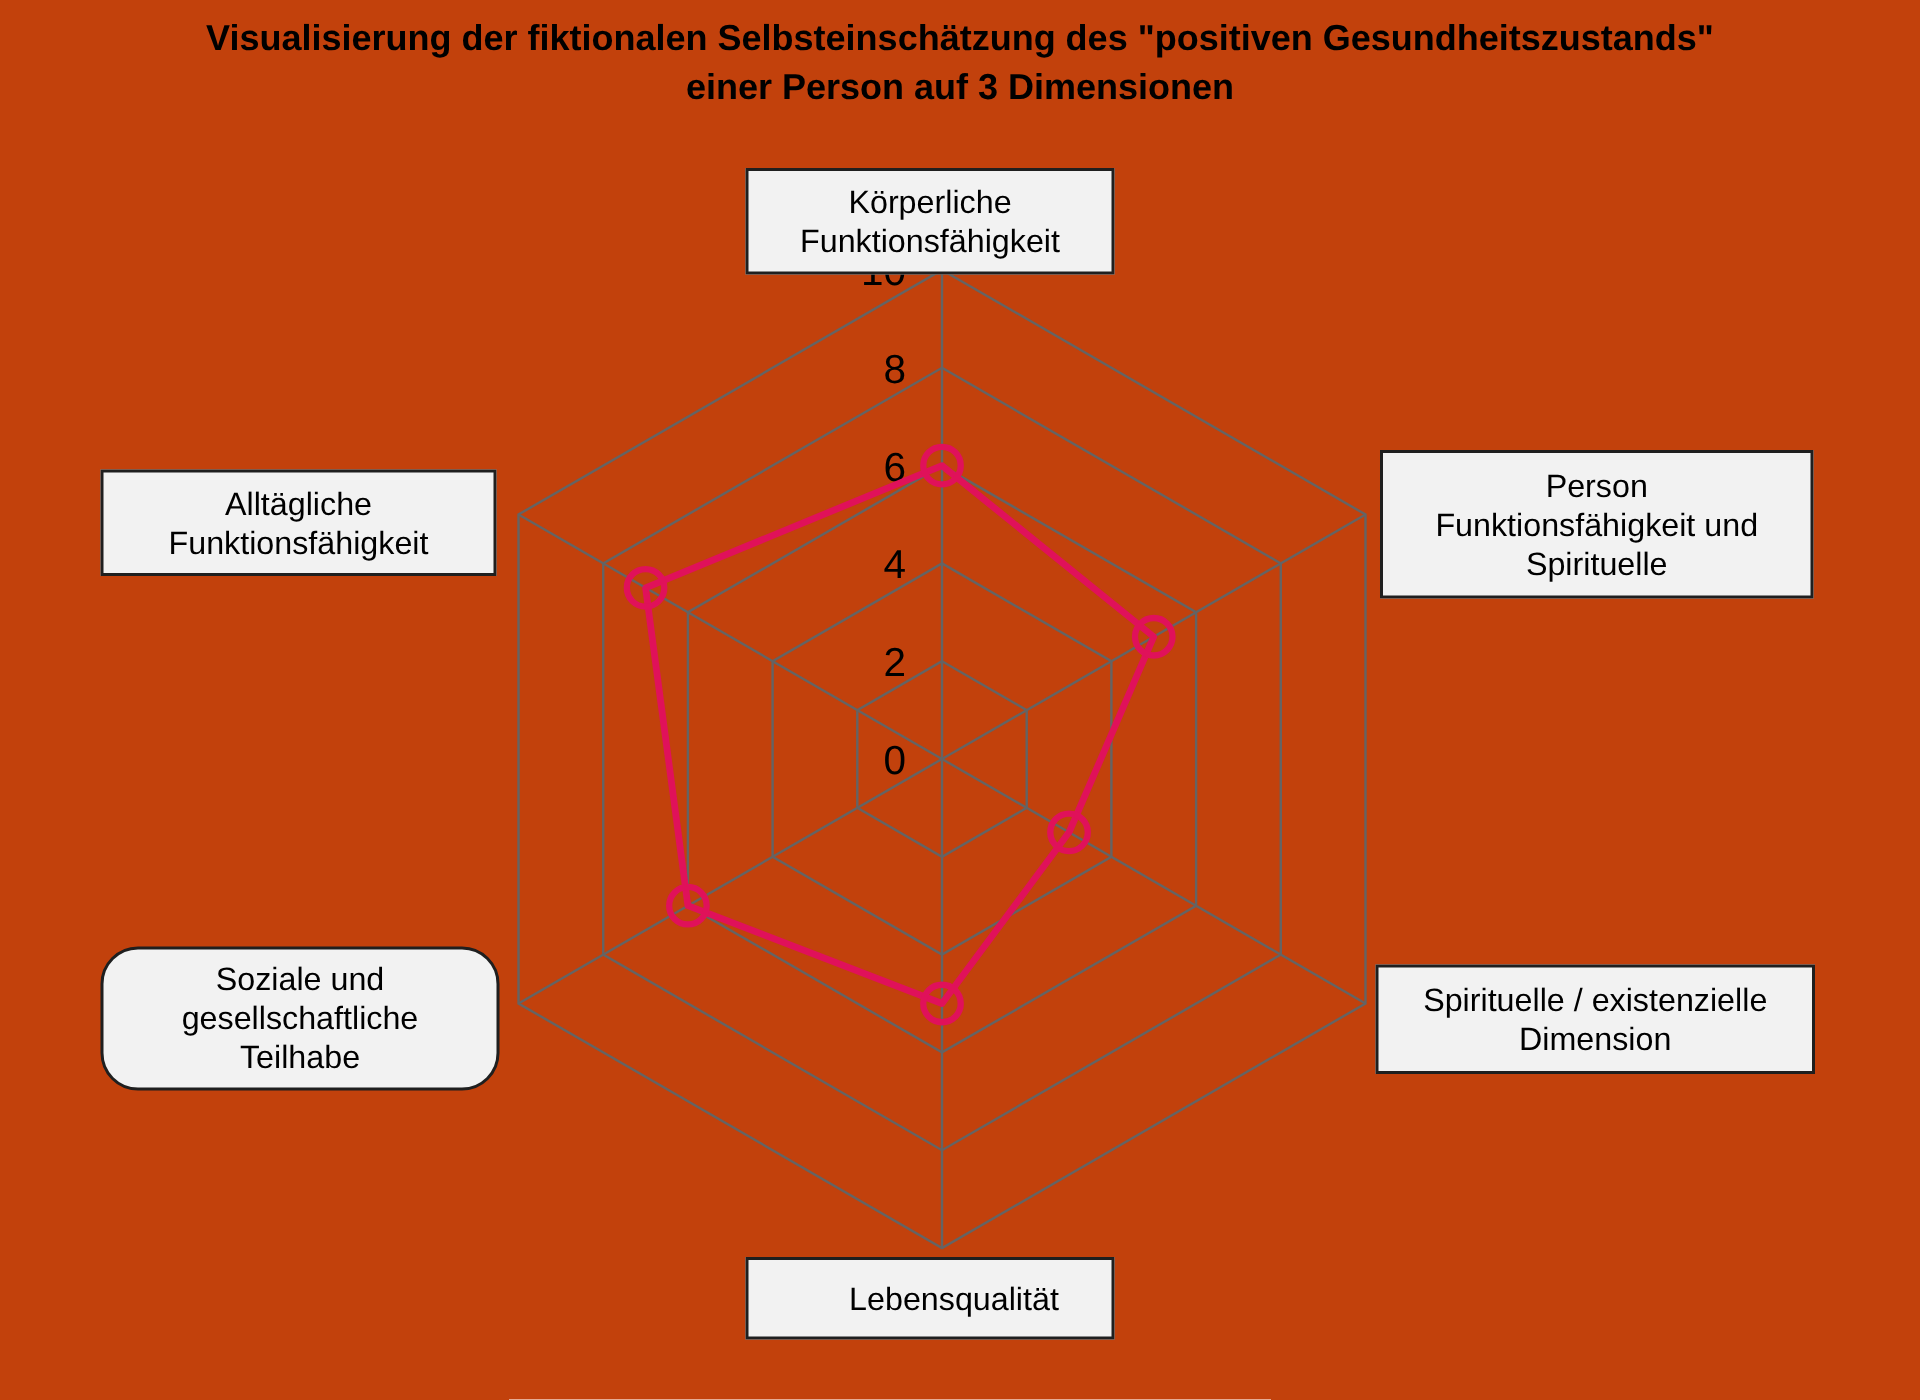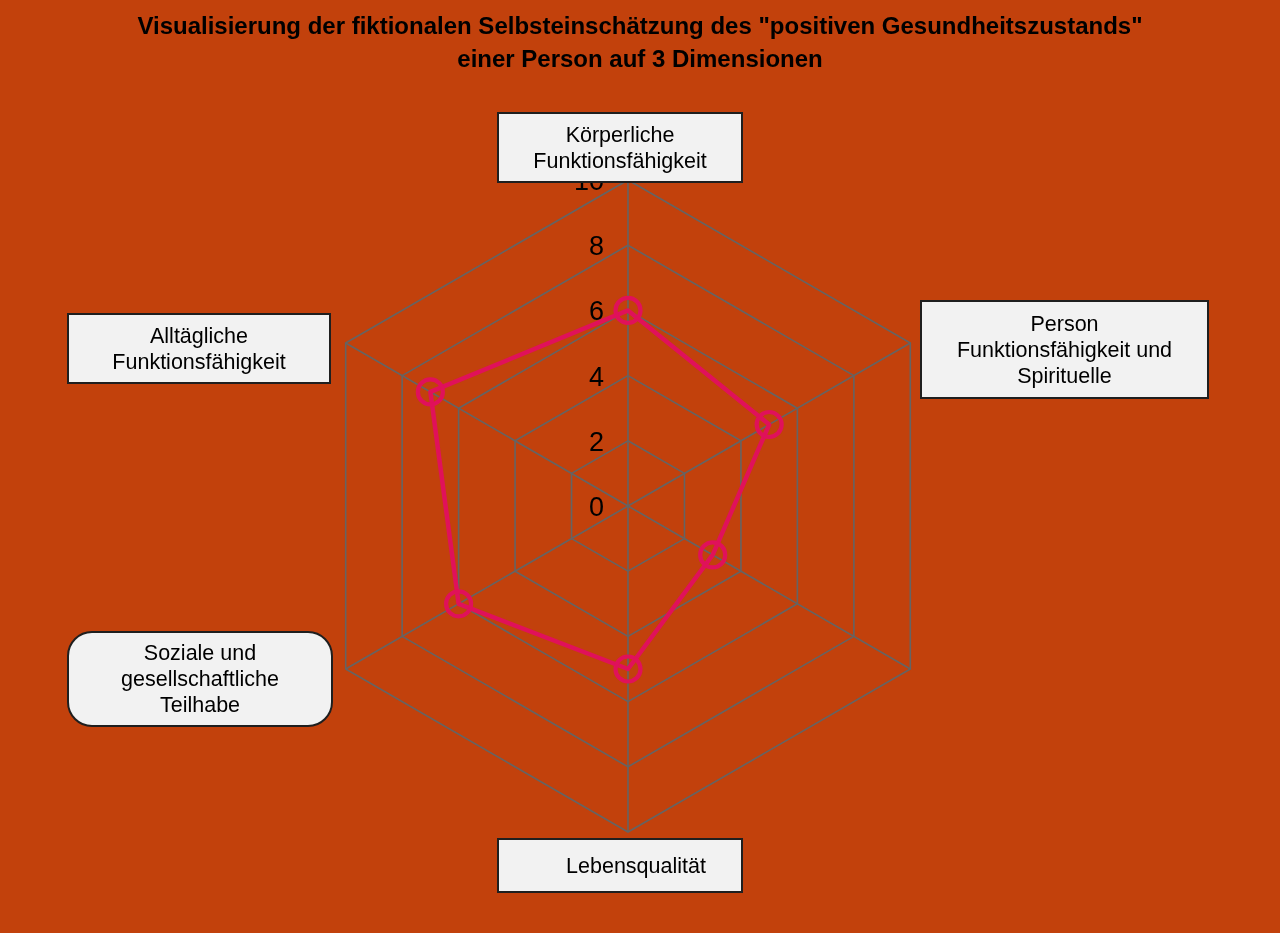--- a/index.html
+++ b/index.html
@@ -94,20 +94,25 @@
     <span>Funktionsfähigkeit</span>
     <span></span>
   </div>
 
   <div class="axis-box box-mentale">
     <span>Person</span>
     <span>Funktionsfähigkeit und</span>
     <span>Spirituelle</span>
   </div>
 
+  <div class="axis-box box-spirituelle">
+    <span>Spirituelle / existenzielle</span>
+    <span>Dimension</span>
+    <span></span>
+  </div>
 
   <div class="axis-box box-lebensqualitaet">
     <span>Lebensqualität</span>
     <span></span>
     <span></span>
   </div>
 
   <div class="axis-box box-soziale">
     <span>Soziale und</span>
     <span>gesellschaftliche</span>

